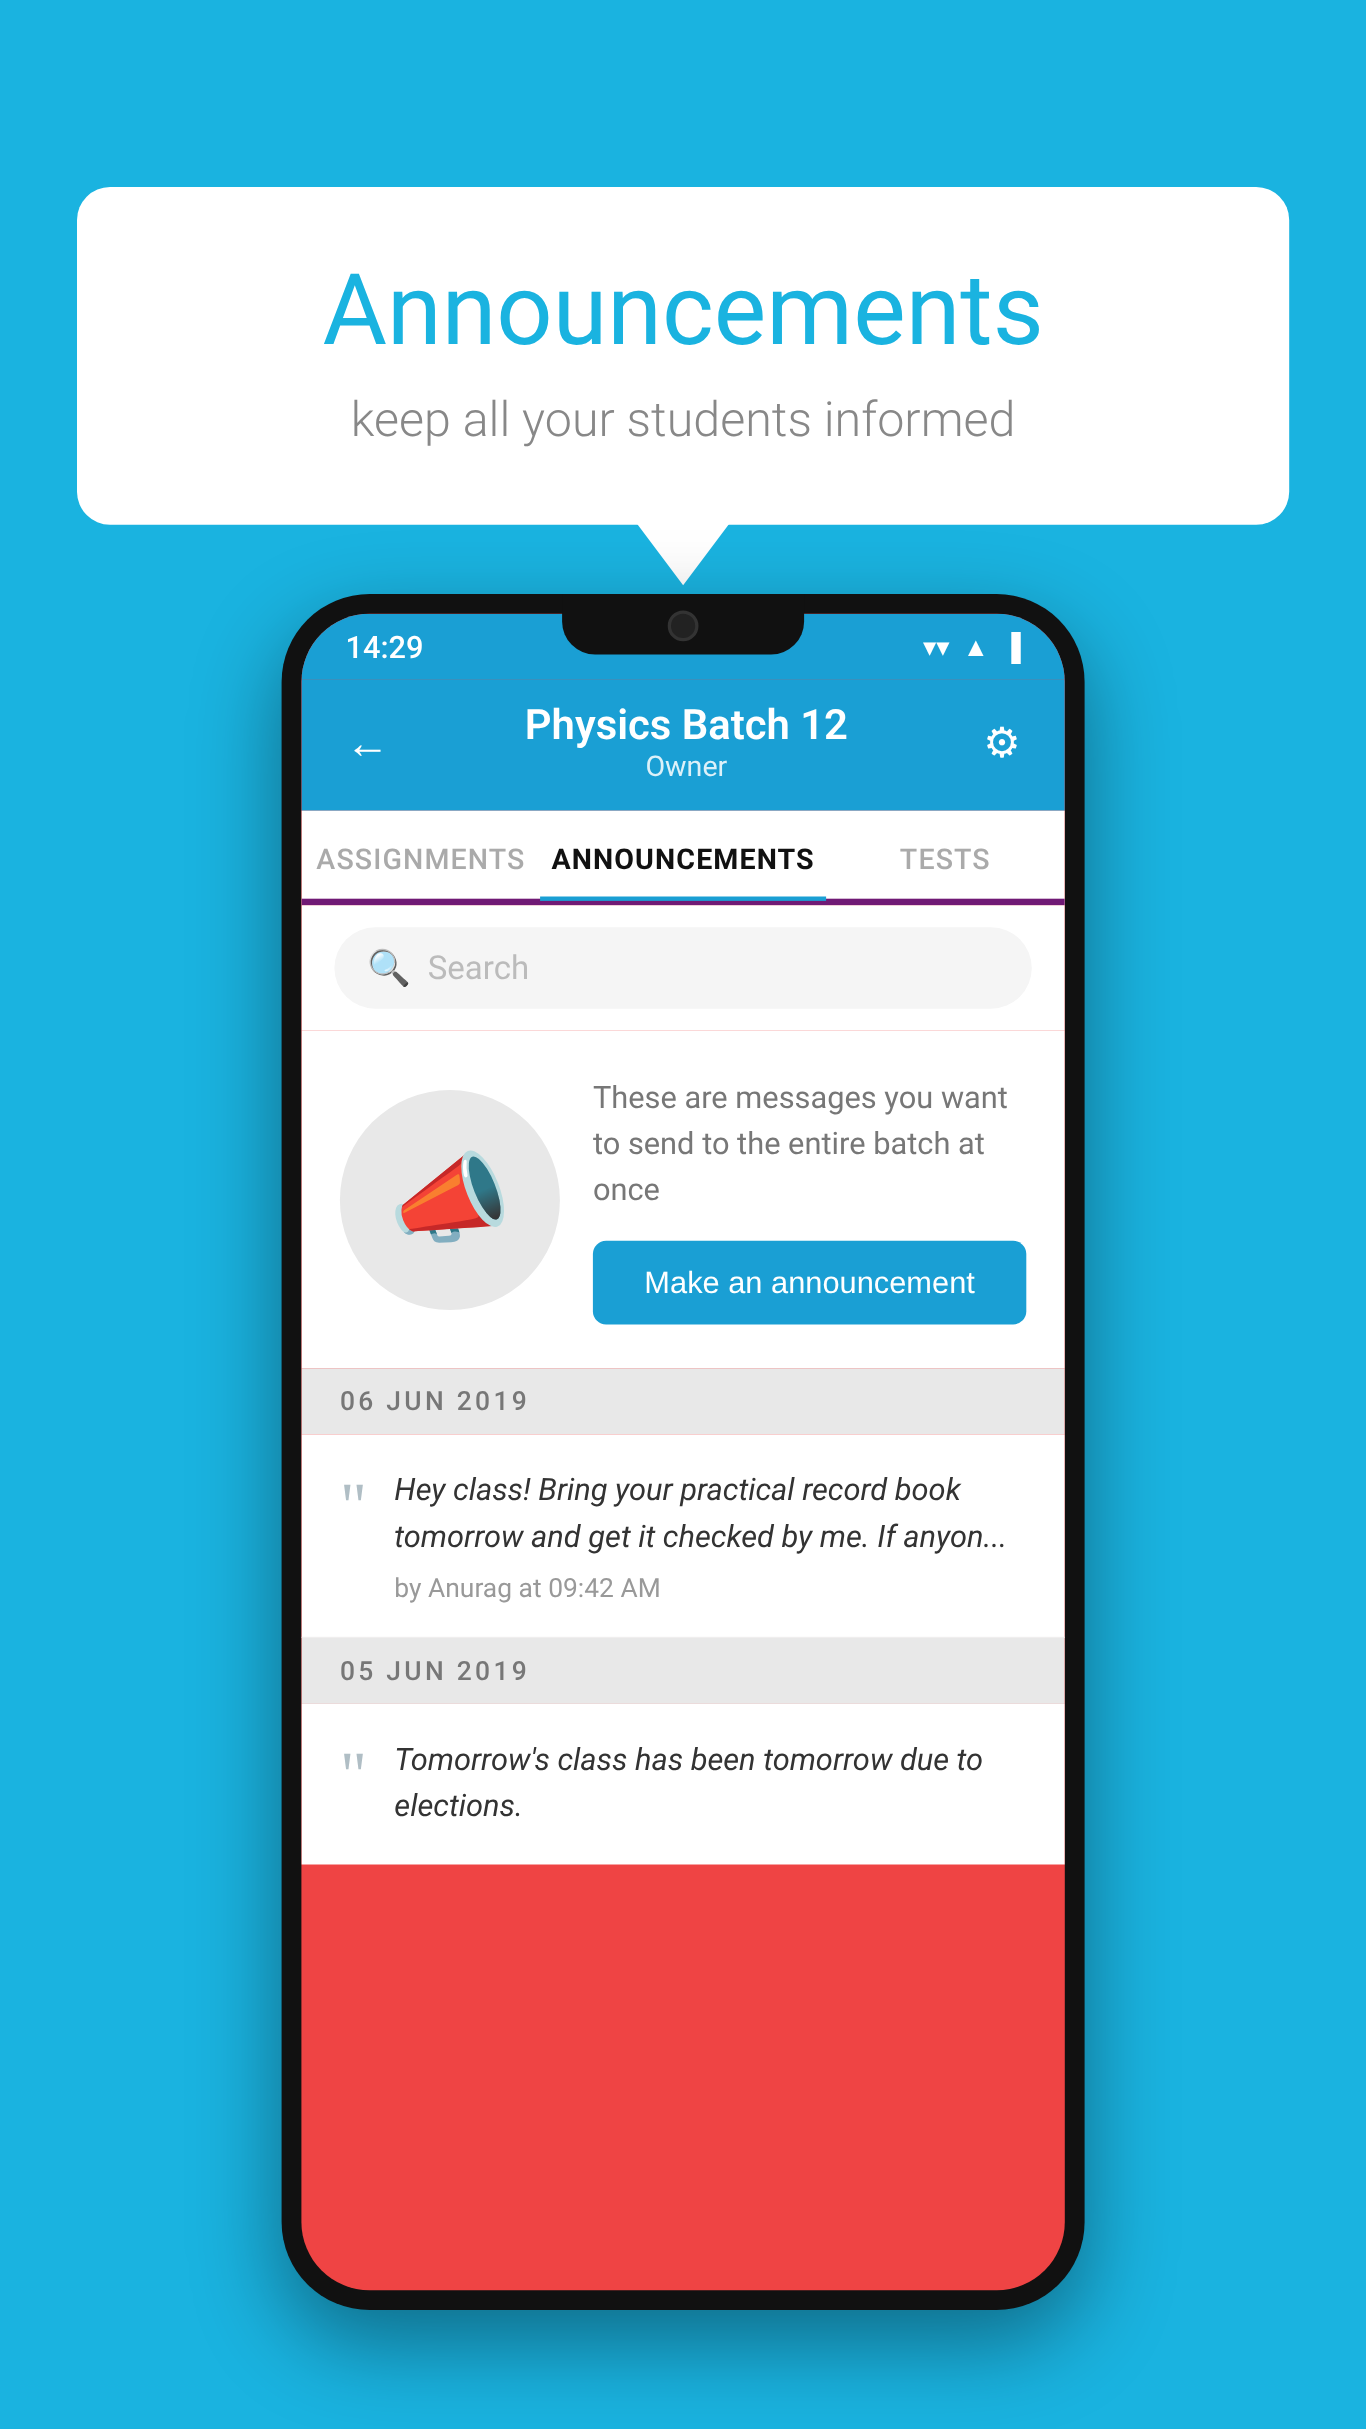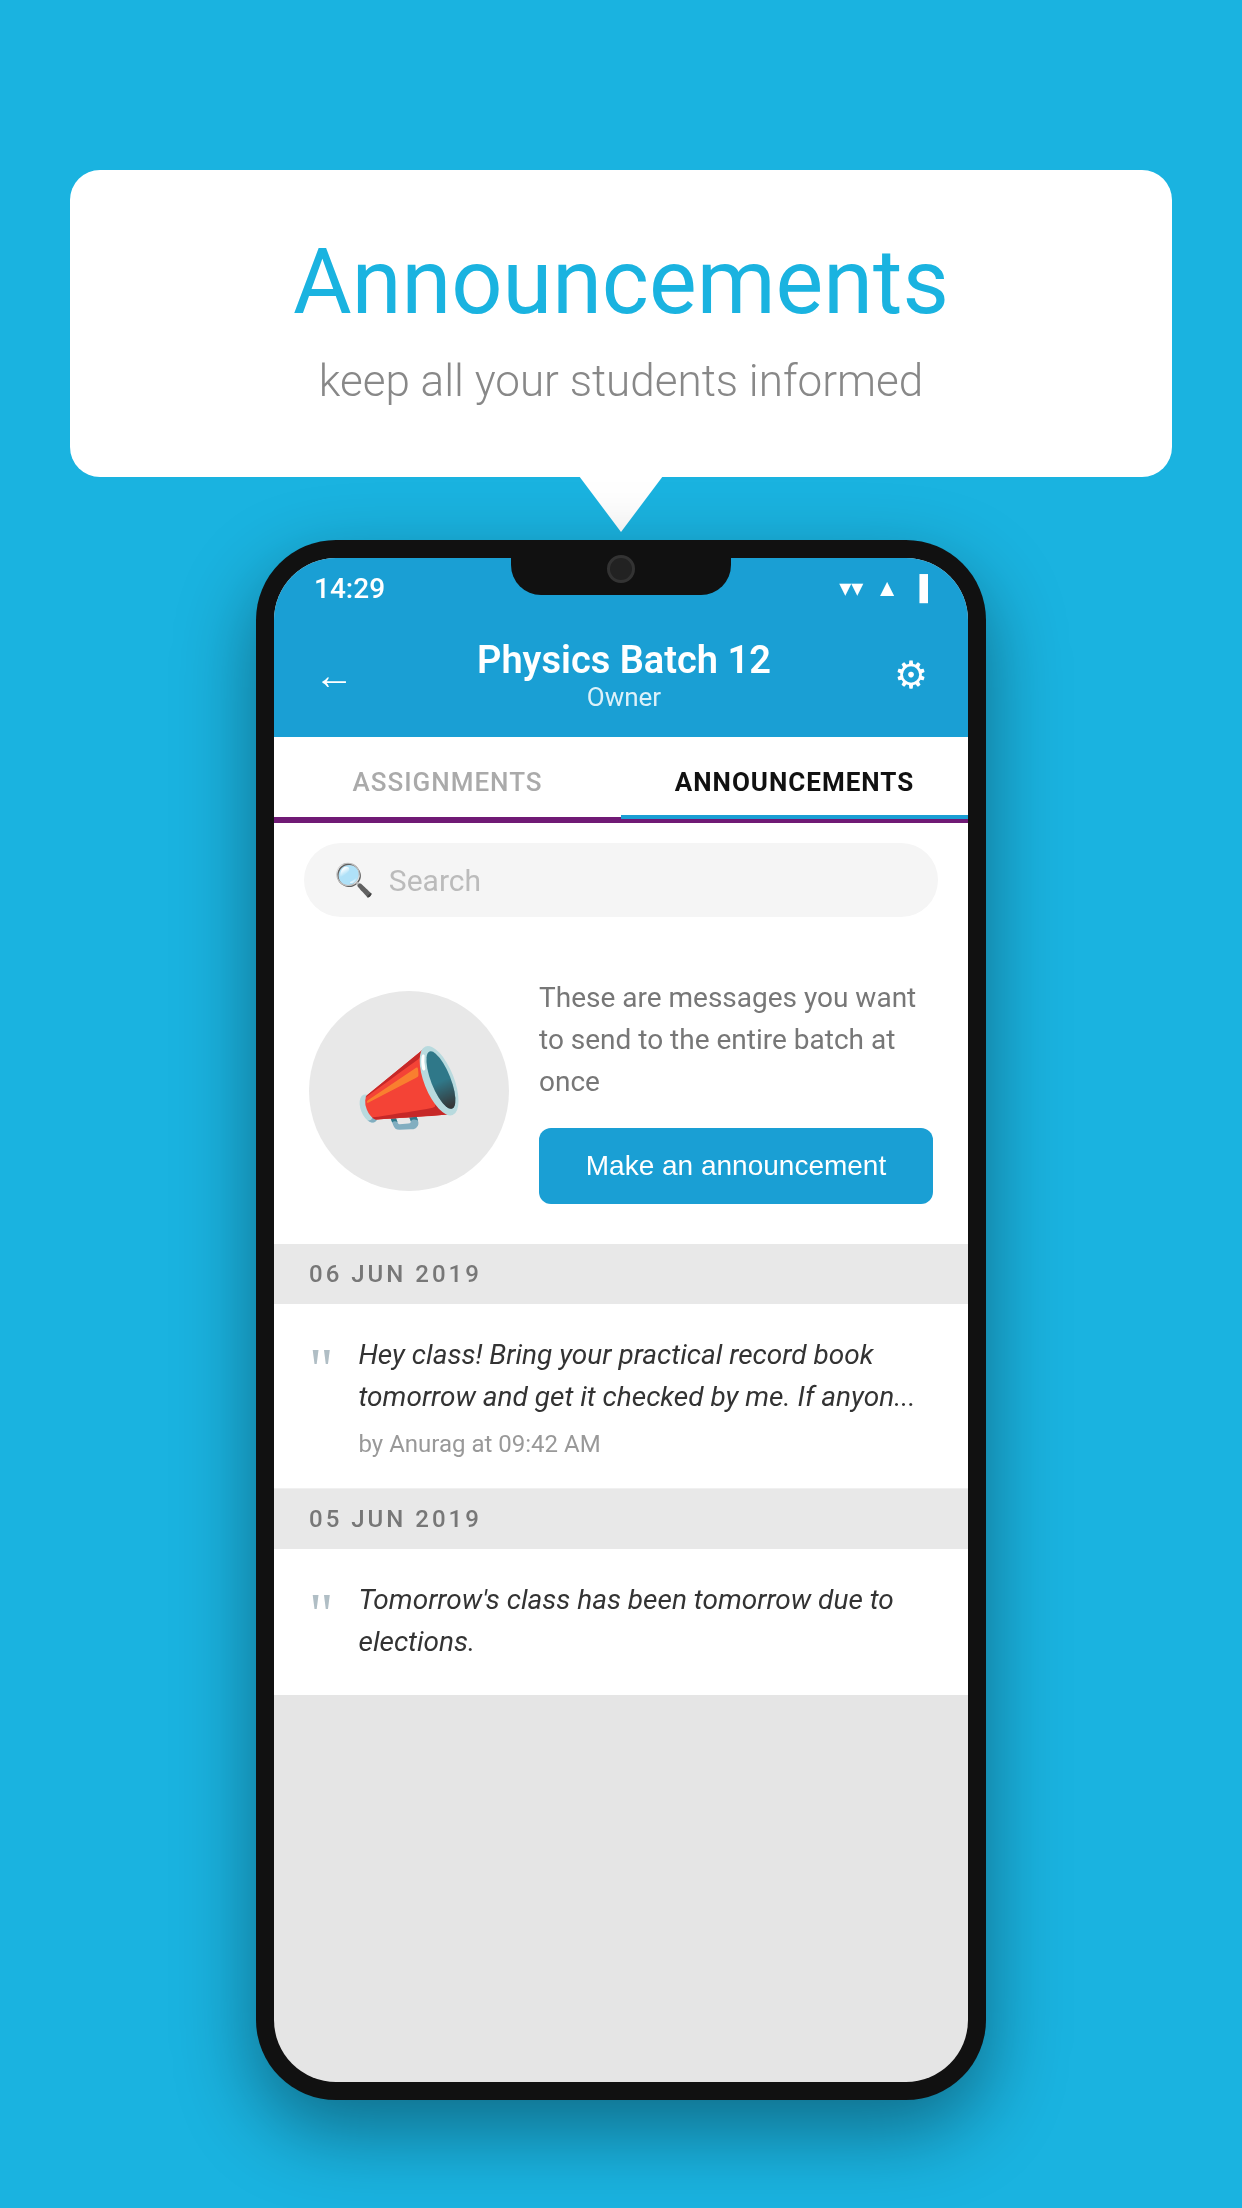--- a/index.html
+++ b/index.html
@@ -97,21 +97,21 @@
 
     
     .phone-screen {
       position: absolute;
       top: 18px;
       left: 18px;
       right: 18px;
       bottom: 18px;
       border-radius: 62px;
       overflow: hidden;
-      background: #e5e5e5;
+      background: #ef4444;
     }
 
     
     .status-bar {
       background: #1a9fd4;
       height: 60px;
       display: flex;
       align-items: center;
       justify-content: space-between;
       padding: 0 40px;
@@ -345,20 +345,23 @@
         <span class="header-gear">⚙</span>
       </div>
 
       <div class="tabs">
         <div class="tab">
           <span>ASSIGNMENTS</span>
         </div>
         <div class="tab active">
           <span>ANNOUNCEMENTS</span>
         </div>
+        <div class="tab">
+          <span>TESTS</span>
+        </div>
       </div>
 
       <div class="search-container">
         <div class="search-bar">
           <span class="search-icon-svg">🔍</span>
           <span class="search-text">Search</span>
         </div>
       </div>
 
       <div class="promo-section">

